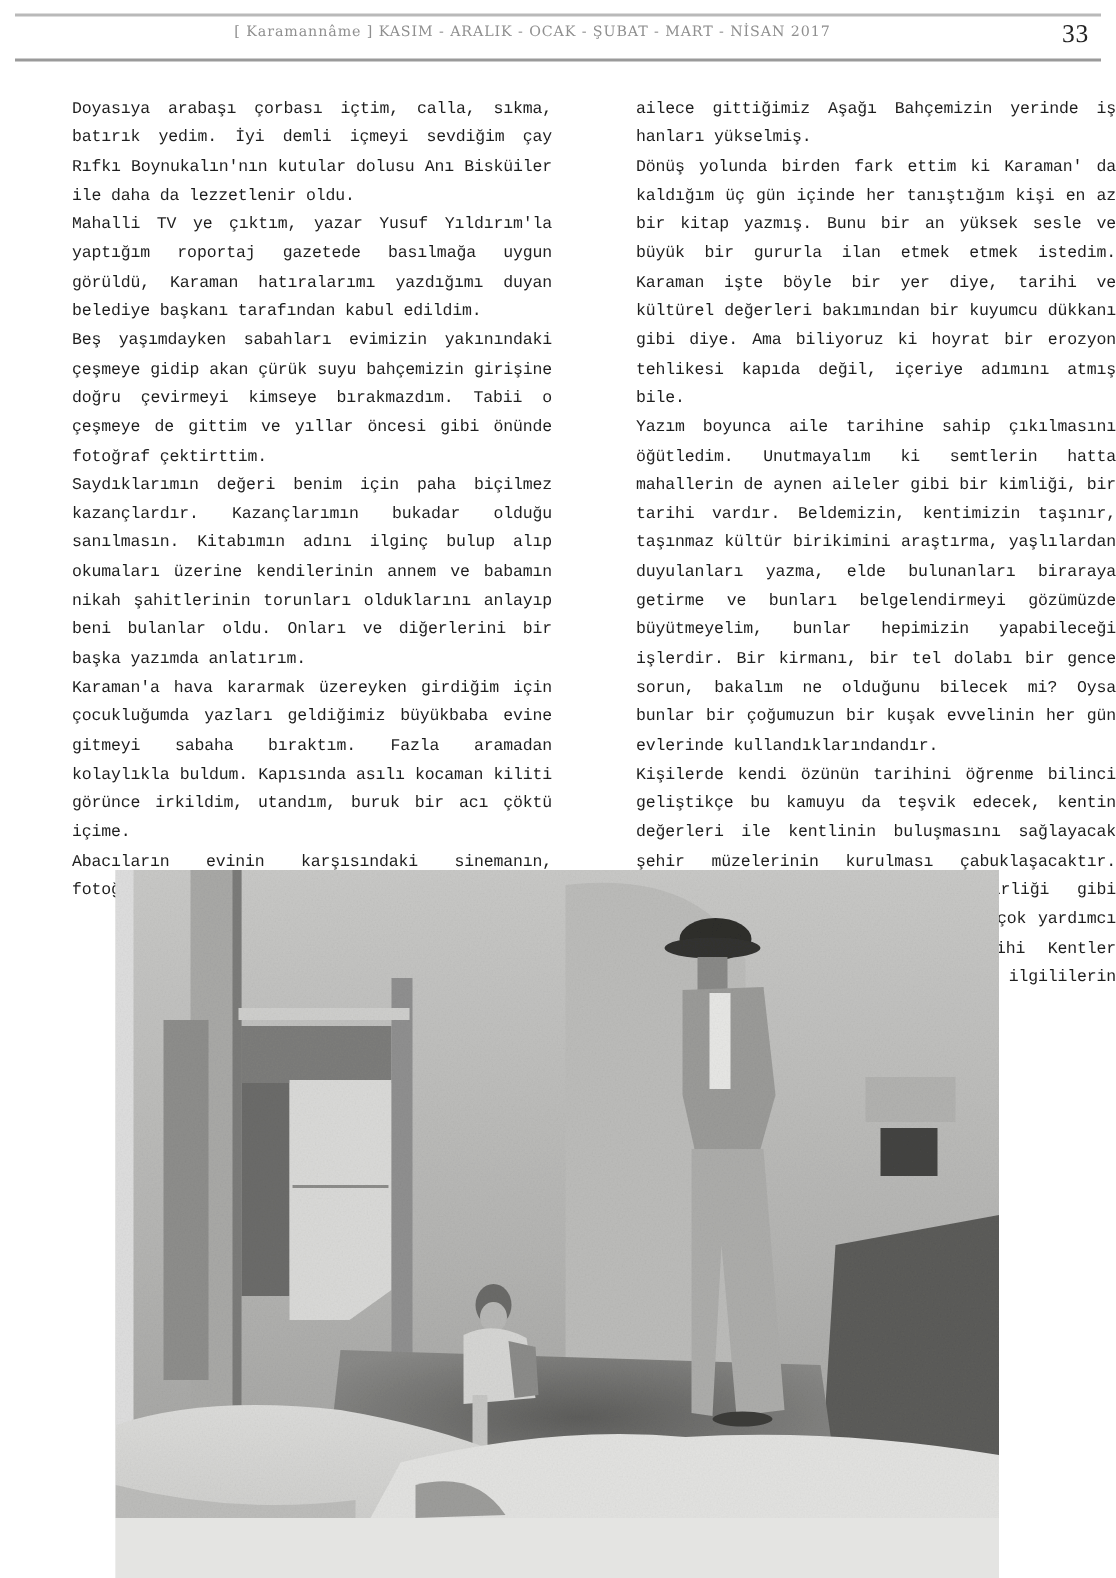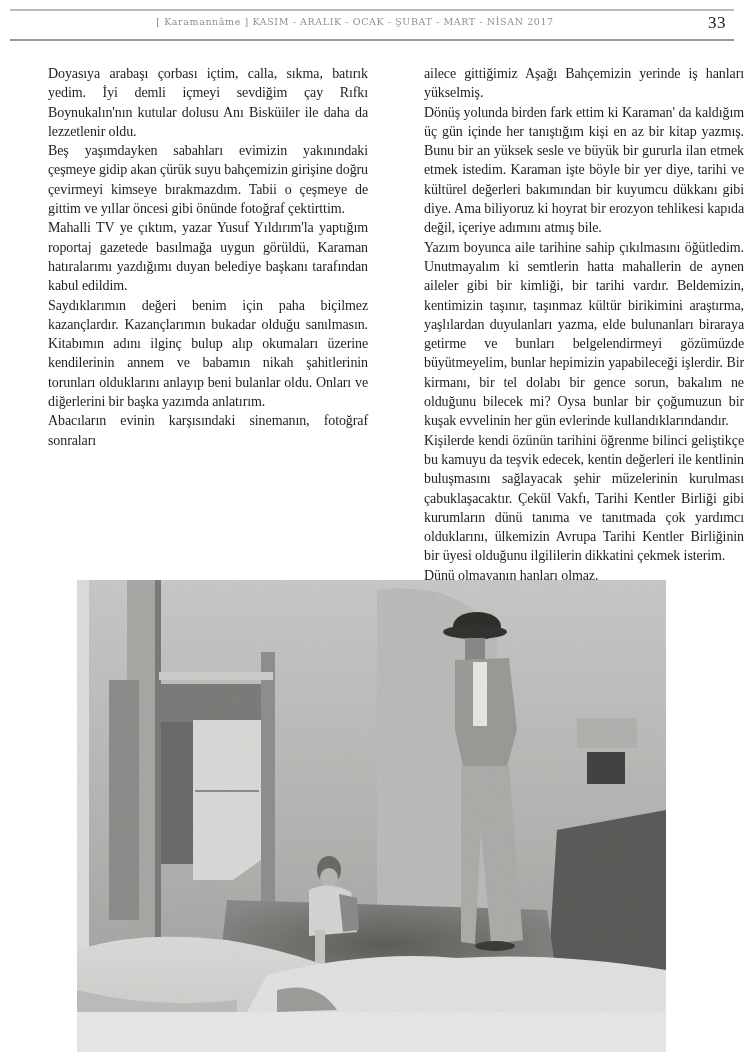--- a/index.html
+++ b/index.html
@@ -12,21 +12,21 @@
       position: absolute; left: 95px; top: 7px; width: 500px; text-align: center;
       font-family: "DejaVu Serif", serif; font-size: 9.5px; letter-spacing: 0.6px; color: #8f8f8f;
     }
     .header .pageno {
       position: absolute; right: 8px; top: 4px;
       font-family: Liberation Serif, serif; font-size: 17px; color: #222; letter-spacing: 0.5px;
     }
 
     .col {
       position: absolute; top: 64px; width: 320px;
-      font-family: Liberation Serif, serif; font-size: 14px; line-height: 19.3px;
+      font-family: Liberation Mono, monospace; font-size: 11px; line-height: 19.3px;
       color: #1e1e1e; text-align: justify; letter-spacing: -0.1px;
     }
     .col.left { left: 48px; }
     .col.right { left: 388px; margin-left: 36px; }
     .col p { margin: 0; }
 
     .photo-wrap { position: absolute; left: 77px; top: 580px; width: 589px; height: 472px; background: #e2e2e0; }
     .photo-wrap svg { position: absolute; left: 0; top: 0; }
     .caption {
       position: absolute; left: 11px; top: 446px;
@@ -38,23 +38,24 @@
 
 <div class="header">
   <div class="rule-top"></div>
   <div class="issue">[ Karamannâme ]   KASIM - ARALIK - OCAK - ŞUBAT - MART - NİSAN  2017</div>
   <div class="pageno">33</div>
   <div class="rule-bottom"></div>
 </div>
 
 <div class="col left">
   <p>Doyasıya  arabaşı çorbası içtim,  calla, sıkma, batırık yedim. İyi demli içmeyi  sevdiğim çay  Rıfkı Boynukalın'nın  kutular dolusu  Anı Bisküiler ile daha da lezzetlenir oldu.</p>
+  <p>Mahalli TV ye çıktım, yazar Yusuf Yıldırım'la yaptığım roportaj gazetede basılmağa uygun görüldü,  Karaman hatıralarımı yazdığımı duyan belediye başkanı tarafından kabul edildim.</p>
   <p>Beş yaşımdayken sabahları evimizin yakınındaki çeşmeye gidip akan çürük suyu bahçemizin  girişine doğru çevirmeyi kimseye bırakmazdım.   Tabii o çeşmeye de gittim ve yıllar öncesi gibi önünde fotoğraf çektirttim.</p>
-  <p>Mahalli TV ye çıktım, yazar Yusuf Yıldırım'la yaptığım roportaj gazetede basılmağa uygun görüldü,  Karaman hatıralarımı yazdığımı duyan belediye başkanı tarafından kabul edildim.</p>
   <p>Saydıklarımın değeri benim için paha biçilmez kazançlardır. Kazançlarımın bukadar olduğu sanılmasın. Kitabımın adını ilginç bulup alıp okumaları üzerine kendilerinin  annem ve babamın nikah şahitlerinin torunları olduklarını anlayıp beni bulanlar oldu.   Onları ve diğerlerini   bir başka yazımda anlatırım.</p>
+  <p>Karaman'a hava kararmak üzereyken girdiğim için çocukluğumda  yazları geldiğimiz büyükbaba evine gitmeyi sabaha bıraktım.  Fazla  aramadan kolaylıkla buldum. Kapısında asılı kocaman  kiliti görünce irkildim, utandım, buruk bir acı çöktü içime.</p>
   <p>Abacıların evinin karşısındaki sinemanın, fotoğraf sonraları</p>
 </div>
 
 <div class="col right">
   <p>ailecе   gittiğimiz Aşağı Bahçemizin yerinde iş hanları yükselmiş.</p>
   <p>Dönüş yolunda birden fark ettim ki Karaman' da kaldığım üç gün içinde her tanıştığım kişi en az bir kitap yazmış.  Bunu bir an yüksek sesle ve büyük bir gururla ilan etmek etmek istedim.  Karaman işte böyle bir yer diye, tarihi ve kültürel değerleri bakımından bir kuyumcu dükkanı gibi diye. Ama biliyoruz ki hoyrat bir erozyon tehlikesi kapıda değil, içeriye adımını atmış bile.</p>
   <p>Yazım boyunca aile tarihine sahip çıkılmasını öğütledim. Unutmayalım ki semtlerin hatta mahallerin de aynen aileler gibi bir kimliği,  bir tarihi vardır.  Beldemizin, kentimizin taşınır, taşınmaz kültür birikimini araştırma, yaşlılardan duyulanları yazma,  elde bulunanları biraraya getirme ve bunları belgelendirmeyi gözümüzde büyütmeyelim, bunlar hepimizin yapabileceği işlerdir. Bir kirmanı, bir tel dolabı bir gence sorun, bakalım ne olduğunu bilecek mi? Oysa bunlar bir çoğumuzun bir kuşak evvelinin her gün evlerinde kullandıklarındandır.</p>
   <p>Kişilerde kendi özünün tarihini öğrenme  bilinci geliştikçe bu kamuyu da teşvik edecek, kentin değerleri ile kentlinin buluşmasını sağlayacak şehir müzelerinin kurulması çabuklaşacaktır.  Çekül Vakfı,  Tarihi Kentler Birliği gibi kurumların dünü tanıma ve tanıtmada çok yardımcı olduklarını, ülkemizin Avrupa  Tarihi Kentler  Birliğinin bir üyesi olduğunu ilgililerin dikkatini çekmek isterim.</p>
   <p>Dünü olmayanın hanları olmaz.</p>
 </div>

